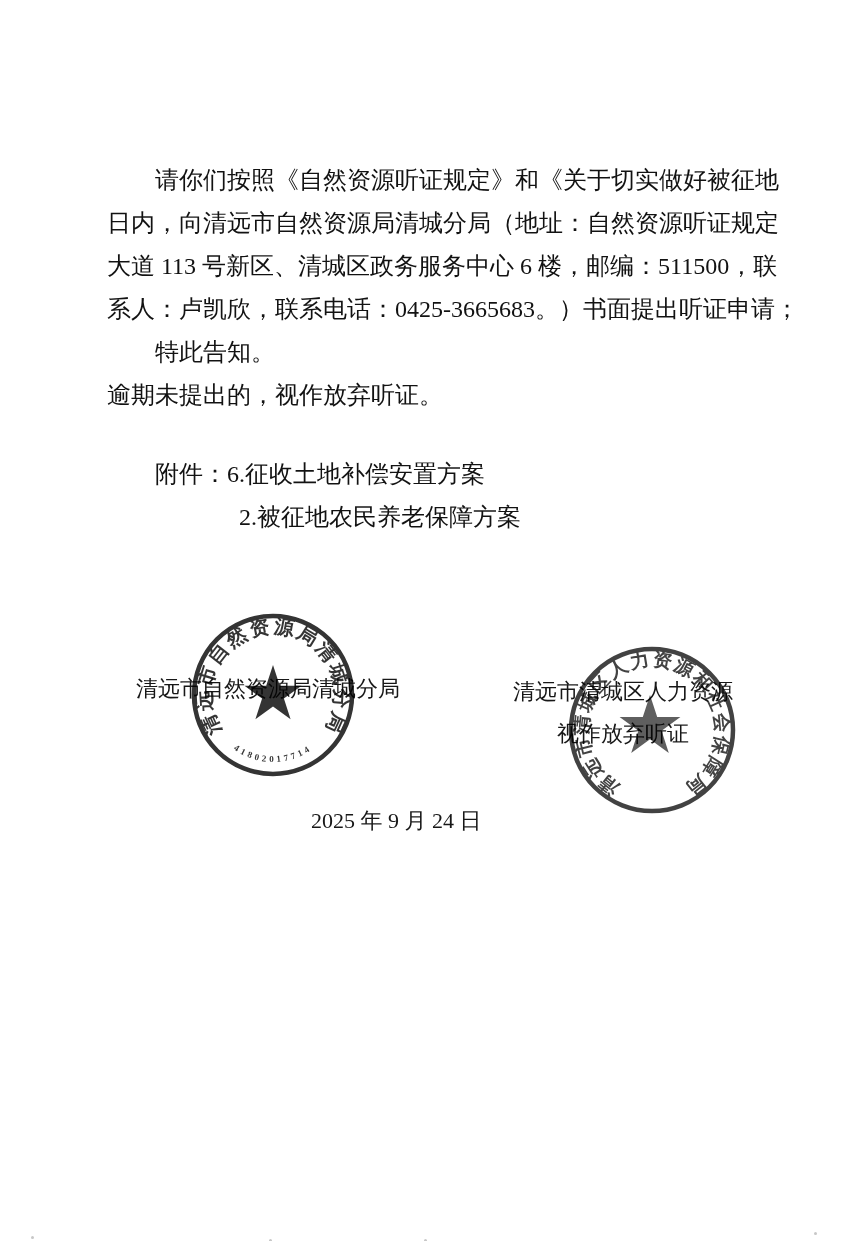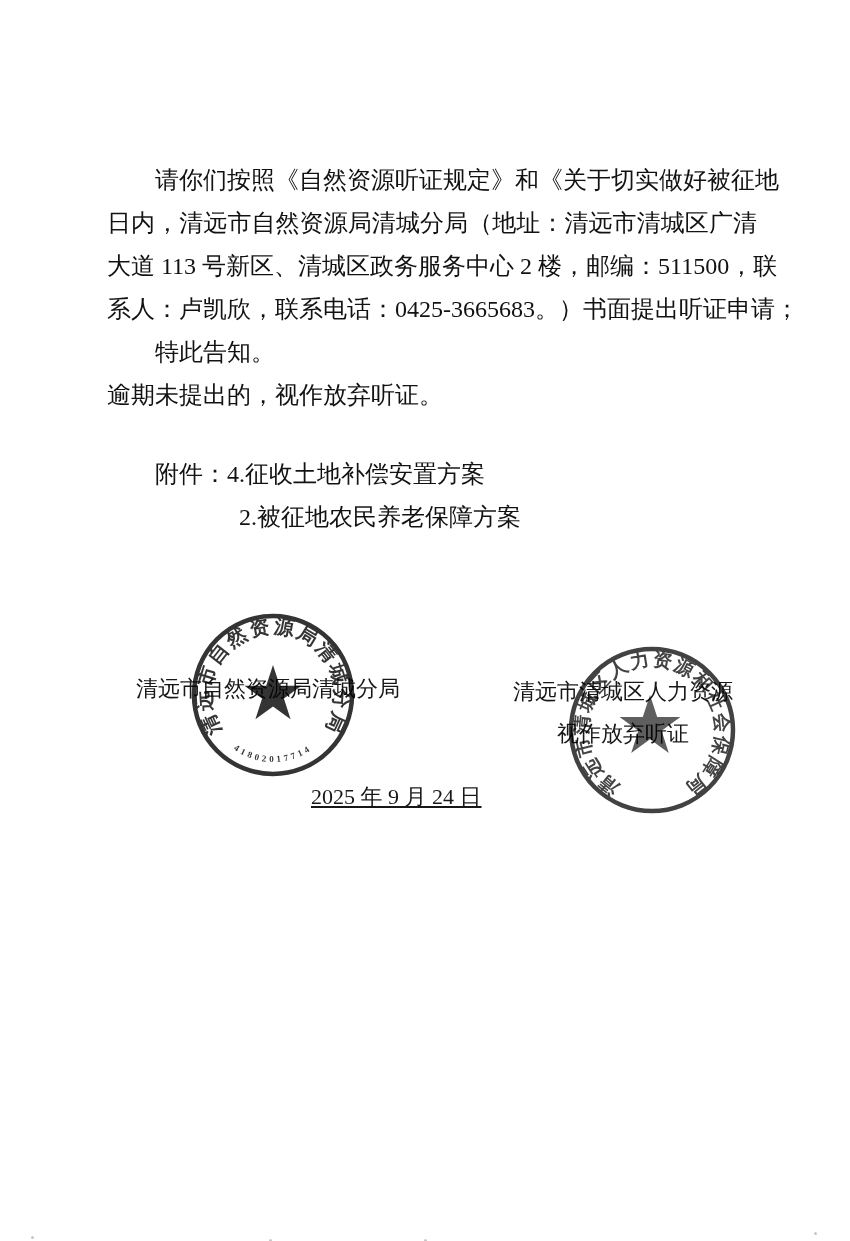--- a/index.html
+++ b/index.html
@@ -39,21 +39,21 @@
     white-space: nowrap;
   }
   .org1 { left: 136px; top: 674px; }
   .org2 {
     left: 500px;
     top: 671px;
     width: 246px;
     text-align: center;
     line-height: 42px;
   }
-  .date-line { left: 311px; top: 782px; text-decoration: underline; }
+  .date-line { left: 311px; top: 806px; }
   .seal {
     position: absolute;
     mix-blend-mode: multiply;
     opacity: 0.9;
   }
   .seal1 { left: 188px; top: 610px; }
   .seal2 { left: 566px; top: 644px; }
   .seal text {
     font-family: "Liberation Serif", "DejaVu Serif", serif;
     font-weight: bold;
@@ -64,27 +64,27 @@
     height: 3px;
     border-radius: 50%;
     background: #c7c7c7;
   }
 </style>
 </head>
 <body>
 
 <div class="body-text">
   <p class="line just indent">请你们按照《自然资源听证规定》和《关于切实做好被征地</p>
-  <p class="line just">日内，清远市自然资源局清城分局（地址：清远市清城区广清</p>
-  <p class="line just">大道 113 号新区、清城区政务服务中心 2 楼，邮编：511500，联</p>
+  <p class="line just">日内，向清远市自然资源局清城分局（地址：自然资源听证规定</p>
+  <p class="line just">大道 113 号新区、清城区政务服务中心 6 楼，邮编：511500，联</p>
   <p class="line just">系人：卢凯欣，联系电话：0425-3665683。）书面提出听证申请；</p>
   <p class="line indent">特此告知。</p>
   <p class="line">逾期未提出的，视作放弃听证。</p>
   <div class="spacer"></div>
-  <p class="line indent"><span>附件：</span><span>4.征收土地补偿安置方案</span></p>
+  <p class="line indent"><span>附件：</span><span>6.征收土地补偿安置方案</span></p>
   <p class="line attach-sub"><span>2.被征地农民养老保障方案</span></p>
 </div>
 
 <div class="sig org1">清远市自然资源局清城分局</div>
 
 <div class="sig org2">
   <div>清远市清城区人力资源</div>
   <div>视作放弃听证</div>
 </div>
 

